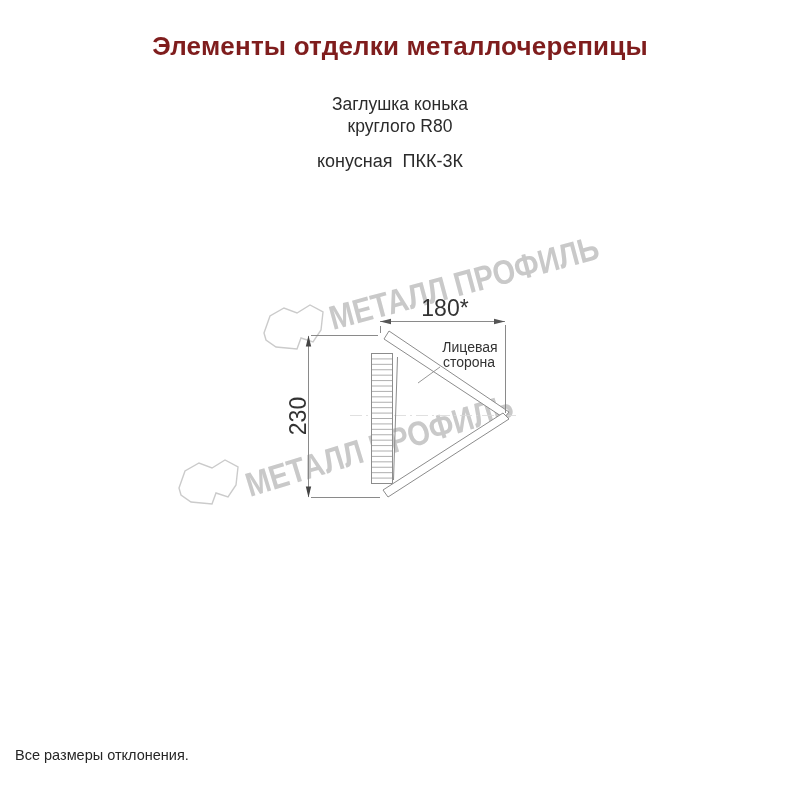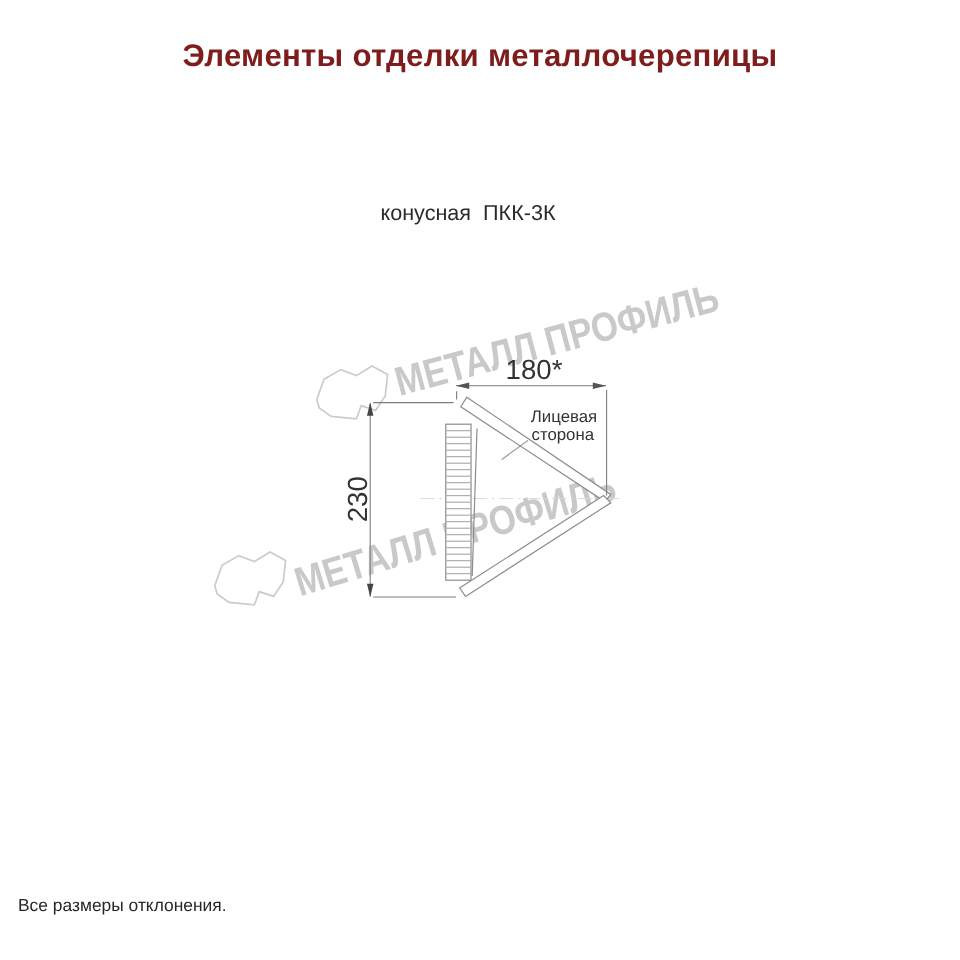--- a/index.html
+++ b/index.html
@@ -10,33 +10,35 @@
   .page-title{
     position:absolute;top:31px;left:0;width:800px;text-align:center;
     font-size:26px;font-weight:bold;letter-spacing:0.2px;color:#7f1d1d;
   }
   .subtitle{
     position:absolute;top:93px;left:0;width:800px;text-align:center;
     font-size:17.5px;line-height:22px;color:#2b2b2b;
   }
   .product-type{
     position:absolute;top:151px;left:0;width:780px;text-align:center;
-    font-size:18px;color:#2b2b2b;white-space:pre;margin-top:16px;
+    font-size:18px;color:#2b2b2b;white-space:pre;
   }
   .notes{
     position:absolute;left:15px;top:746px;font-size:14.5px;line-height:18.5px;color:#262626;
   }
   .drawing-svg{position:absolute;left:0;top:0;}
 </style>
 </head>
 <body>
 
 <div class="page-title">Элементы отделки металлочерепицы</div>
 
 <div class="subtitle">
+  <div>Заглушка конька</div>
+  <div>круглого R80</div>
 </div>
 
 <div class="product-type">конусная  ПКК-3К</div>
 
 <svg class="drawing-svg" width="800" height="800" viewBox="0 0 800 800">
 
   <g stroke="#cbcbcb" fill="none" stroke-width="1.4">
     <path d="M 264 333 L 270 316 L 284 308 L 297 313 L 310 305 L 323 312 L 321 330 L 313 342 L 301 338 L 297 349 L 276 347 L 266 340 Z"></path>
     <g transform="rotate(-15 333 330) translate(333 330) scale(0.85 1)">
       <text x="0" y="0" font-size="34" font-weight="bold" fill="#c9c9c9" stroke="none">МЕТАЛЛ ПРОФИЛЬ</text>

